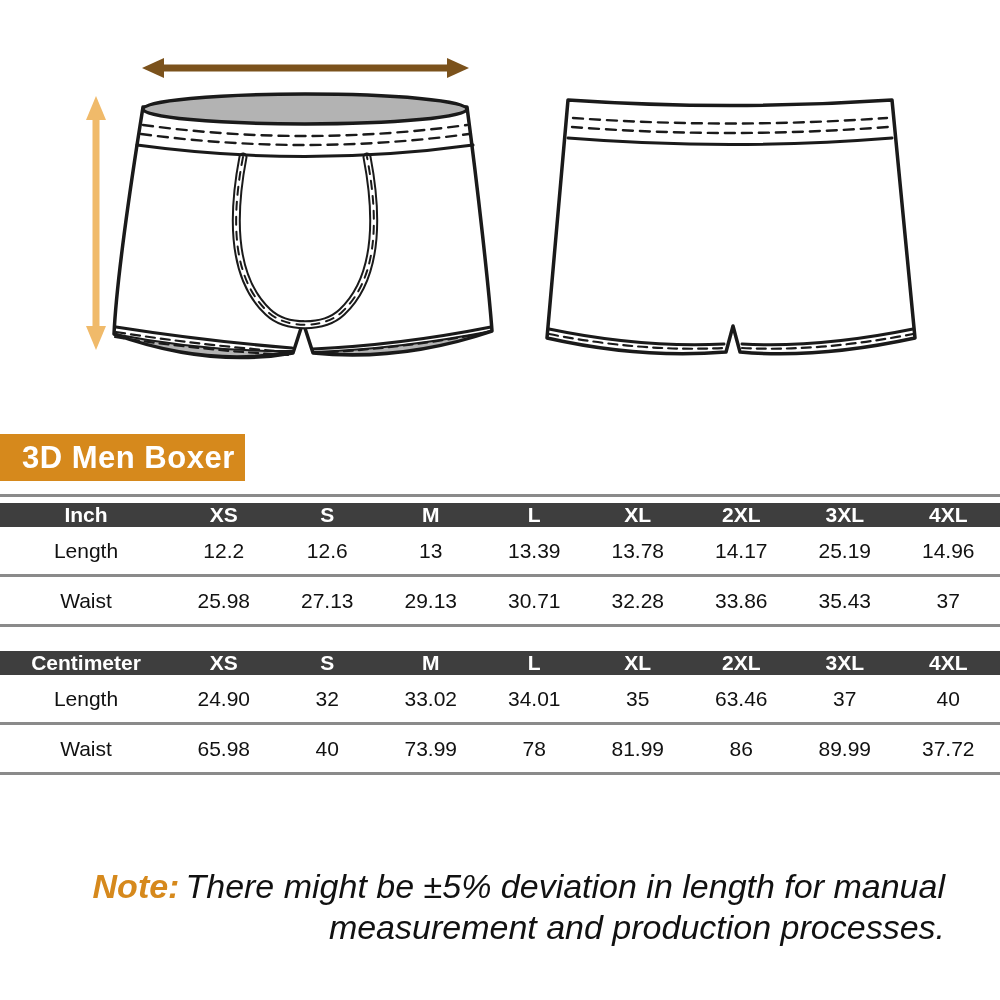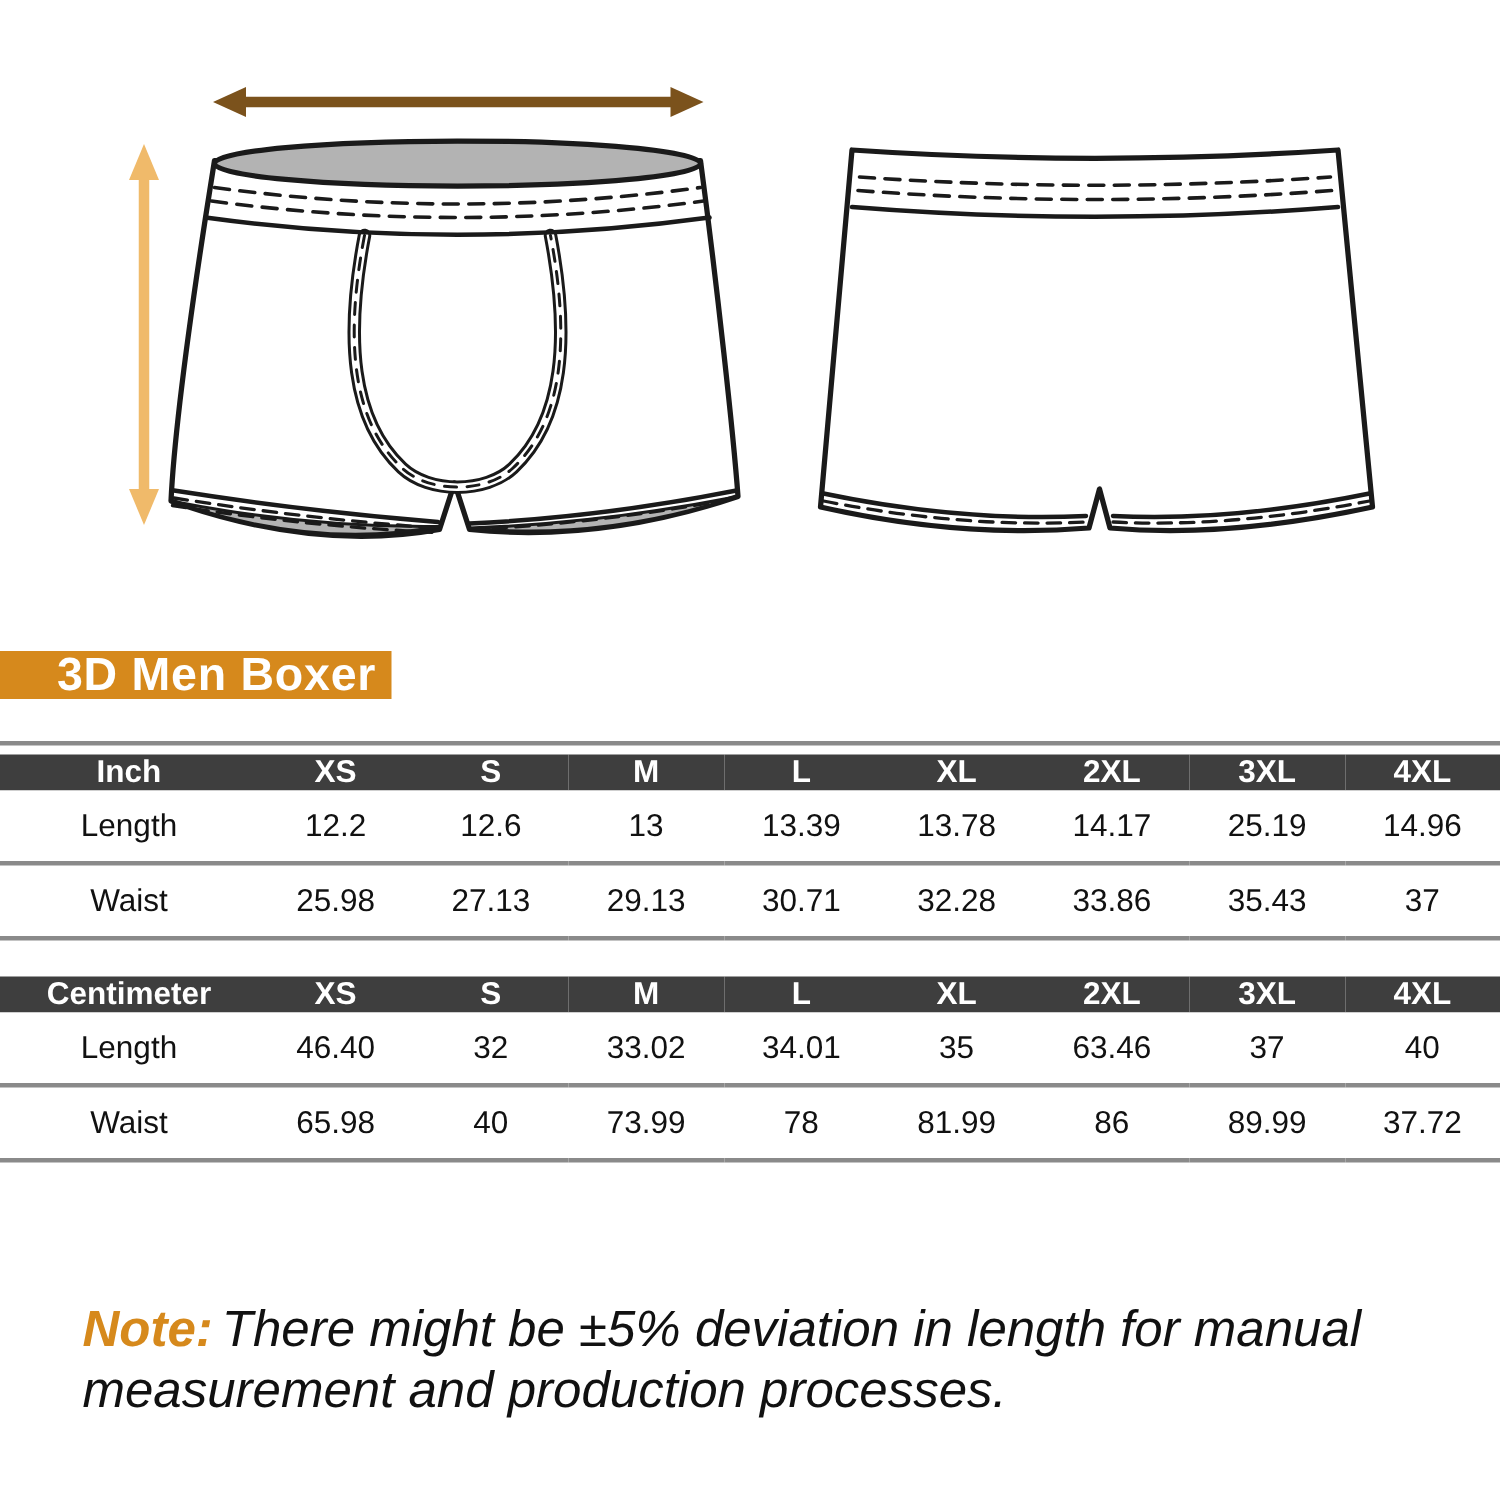--- a/index.html
+++ b/index.html
@@ -2,43 +2,43 @@
 <html><head>
 <meta charset="utf-8">
 <style>
   html,body{margin:0;padding:0;background:#ffffff;}
   .canvas{
     position:relative;width:1000px;height:1000px;background:#ffffff;overflow:hidden;
     font-family:"Liberation Sans","DejaVu Sans",sans-serif;color:#111;
   }
   .diagram{position:absolute;top:0;left:0;}
   .banner{
-    position:absolute;top:434px;left:0;width:245px;height:32px;
-    background:#D6891C;display:flex;align-items:center;padding-left:16px;
+    position:absolute;top:434px;left:0;width:245px;height:47px;
+    background:#D6891C;display:flex;align-items:center;
   }
   .banner span{color:#fff;font-weight:bold;font-size:31px;padding-left:22px;letter-spacing:0.5px;}
   .top-rule{position:absolute;left:0;width:1000px;height:3px;background:#8a8a8a;top:494px;}
   table.size-table{
     position:absolute;left:0;width:1000px;border-collapse:collapse;table-layout:fixed;
   }
   table.size-table col.label-col{width:172px;}
   table.size-table th{
     background:#3E3E3E;color:#ffffff;font-size:21px;font-weight:bold;
     height:16px;text-align:center;padding:0;
   }
   table.size-table td{
     font-size:21px;text-align:center;height:47px;padding:0;
     border-bottom:3px solid #8a8a8a;background:#fff;
   }
   table.size-table td.rowlabel{font-weight:normal;}
   .t-inch{top:503px;}
   .t-cm{top:651px;border-radius:22px;}
   .note{
     position:absolute;top:866px;left:50%;transform:translateX(-50%);
-    width:890px;text-align:left;font-style:italic;font-size:34px;line-height:1.22;color:#111;
+    width:890px;text-align:right;font-style:italic;font-size:34px;line-height:1.22;color:#111;
   }
   .note .note-label{color:#D6891C;font-weight:bold;margin-right:6px;}
 </style>
 </head>
 <body>
 
 <div class="canvas">
 
   <svg class="diagram" width="1000" height="430" viewBox="0 0 1000 430">
     <g stroke-linecap="round" stroke-linejoin="round">
@@ -179,21 +179,21 @@
         <th>L</th>
         <th>XL</th>
         <th>2XL</th>
         <th>3XL</th>
         <th>4XL</th>
       </tr>
     </thead>
     <tbody>
       <tr>
         <td class="rowlabel">Length</td>
-        <td>46.40</td>
+        <td>24.90</td>
         <td>32</td>
         <td>33.02</td>
         <td>34.01</td>
         <td>35</td>
         <td>63.46</td>
         <td>37</td>
         <td>40</td>
       </tr>
       <tr>
         <td class="rowlabel">Waist</td>

